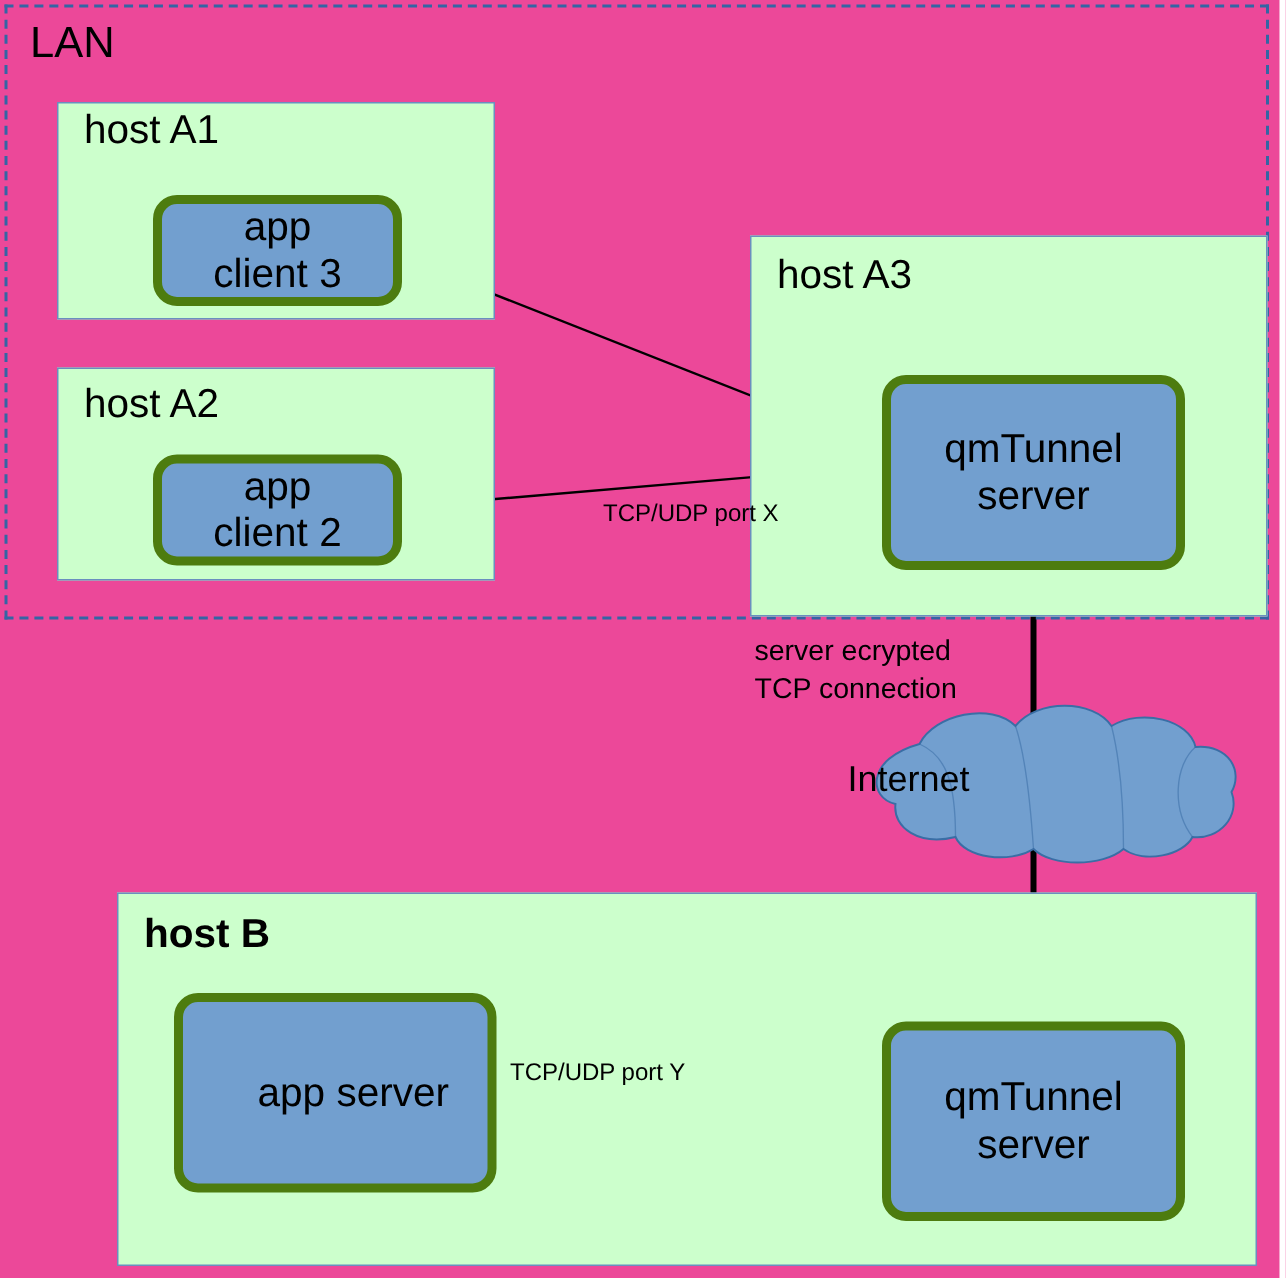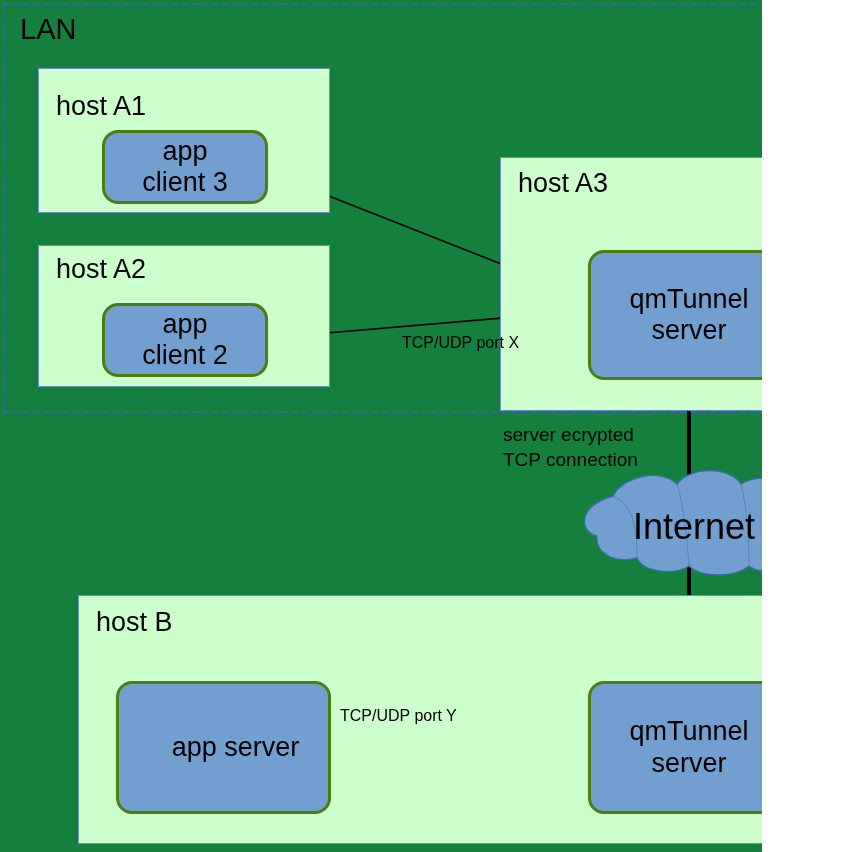--- a/index.html
+++ b/index.html
@@ -5,23 +5,23 @@
   html, body {
     margin: 0;
     padding: 0;
     background: #ffffff;
   }
   body {
     font-family: "Liberation Sans", sans-serif;
   }
   #canvas {
     position: relative;
-    width: 762px;
+    width: 853px;
     height: 852px;
-    background: #15803d;
+    background: #ec4899;
     overflow: hidden;
   }
   svg.diagram {
     position: absolute;
     left: 0;
     top: 0;
     width: 857px;
     height: 852px;
   }
   .lan-zone {
@@ -52,21 +52,21 @@
   .host-label {
     position: absolute;
     font-size: 27px;
     color: #000000;
     white-space: nowrap;
     line-height: 1.1;
   }
   .node-box {
     position: absolute;
     background: #729fcf;
-    border: 3px solid #4d7c0f;
+    border: 6px solid #4d7c0f;
     border-radius: 16px;
     box-sizing: border-box;
     display: flex;
     flex-direction: column;
     align-items: center;
     justify-content: center;
     text-align: center;
     font-size: 27px;
     color: #000000;
     line-height: 1.15;
@@ -80,24 +80,24 @@
     font-size: 16px;
     color: #000000;
     white-space: nowrap;
     line-height: 1.25;
   }
   .edge-label.two-line {
     font-size: 19px;
   }
   .cloud-label {
     position: absolute;
-    font-size: 36px;
+    font-size: 24px;
     color: #000000;
     white-space: nowrap;
-    text-align: center;
+    text-align: left;
     line-height: 1.1;
   }
 </style>
 </head>
 <body>
 
 <div id="canvas">
 
   <svg class="diagram" viewBox="0 0 857 852" xmlns="http://www.w3.org/2000/svg">
     <defs>
@@ -117,21 +117,21 @@
 
     <line x1="689" y1="548" x2="689" y2="676" stroke="#000000" stroke-width="4" marker-end="url(#arrowFat)"></line>
 
     <line x1="588" y1="744" x2="331" y2="744" stroke="#000000" stroke-width="1.6" marker-end="url(#arrowThin)"></line>
   </svg>
 
   <div class="lan-zone"></div>
   <div class="lan-label">LAN</div>
 
   <div class="host-box" style="left:38px; top:68px; width:292px; height:145px;"></div>
-  <div class="host-label" style="left:56px; top:92px;">host A1</div>
+  <div class="host-label" style="left:56px; top:72px;">host A1</div>
   <div class="node-box" style="left:102px; top:130px; width:166px; height:74px;">
     <span class="ln">app</span>
     <span class="ln">client 3</span>
   </div>
 
   <div class="host-box" style="left:38px; top:245px; width:292px; height:142px;"></div>
   <div class="host-label" style="left:56px; top:255px;">host A2</div>
   <div class="node-box" style="left:102px; top:303px; width:166px; height:74px;">
     <span class="ln">app</span>
     <span class="ln">client 2</span>
@@ -164,23 +164,23 @@
                C 14 58, 12 32, 48 22 Z" fill="#729fcf" stroke="#3a6ea5" stroke-width="1.3"></path>
       <path d="M 48 22 C 66 30, 72 48, 72 84" fill="none" stroke="#3a6ea5" stroke-width="0.9" opacity="0.55"></path>
       <path d="M 112 10 C 118 28, 122 62, 124 92" fill="none" stroke="#3a6ea5" stroke-width="0.9" opacity="0.55"></path>
       <path d="M 232 24 C 218 36, 216 66, 230 84" fill="none" stroke="#3a6ea5" stroke-width="0.9" opacity="0.55"></path>
       <path d="M 176 10 C 182 34, 184 66, 184 92" fill="none" stroke="#3a6ea5" stroke-width="0.9" opacity="0.55"></path>
     </g>
   </svg>
   <div class="cloud-label" style="left:565px; top:507px; width:258px;">Internet</div>
 
   <div class="host-box" style="left:78px; top:595px; width:760px; height:249px;"></div>
-  <div class="host-label" style="left:96px; top:608px;">host B</div>
+  <div class="host-label" style="left:96px; top:608px;font-weight:bold;">host B</div>
 
-  <div class="node-box" style="left:116px; top:681px; width:215px; height:133px;padding-left:24px;">
+  <div class="node-box" style="left:116px; top:662px; width:215px; height:133px;padding-left:24px;">
     <span class="ln">app server</span>
   </div>
 
   <div class="node-box" style="left:588px; top:681px; width:202px; height:133px;">
     <span class="ln">qmTunnel</span>
     <span class="ln">server</span>
   </div>
 
   <div class="edge-label" style="left:340px; top:706px;">TCP/UDP port Y</div>
 

